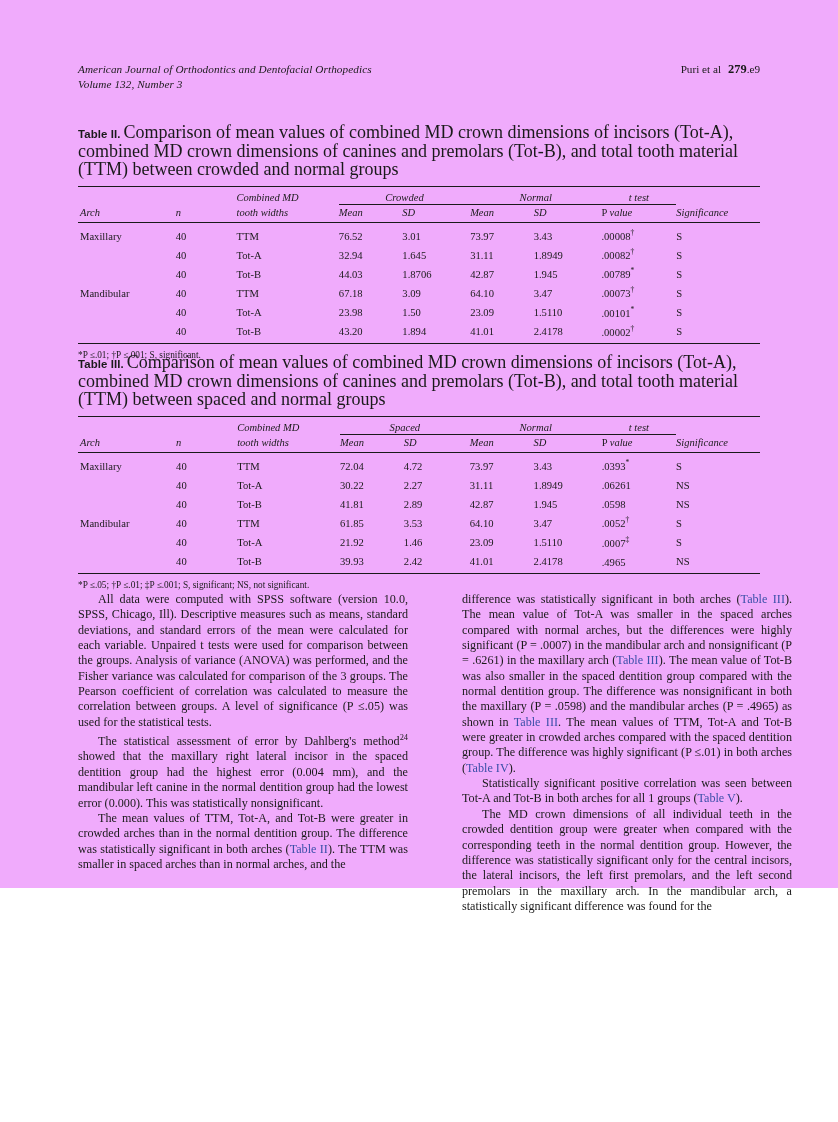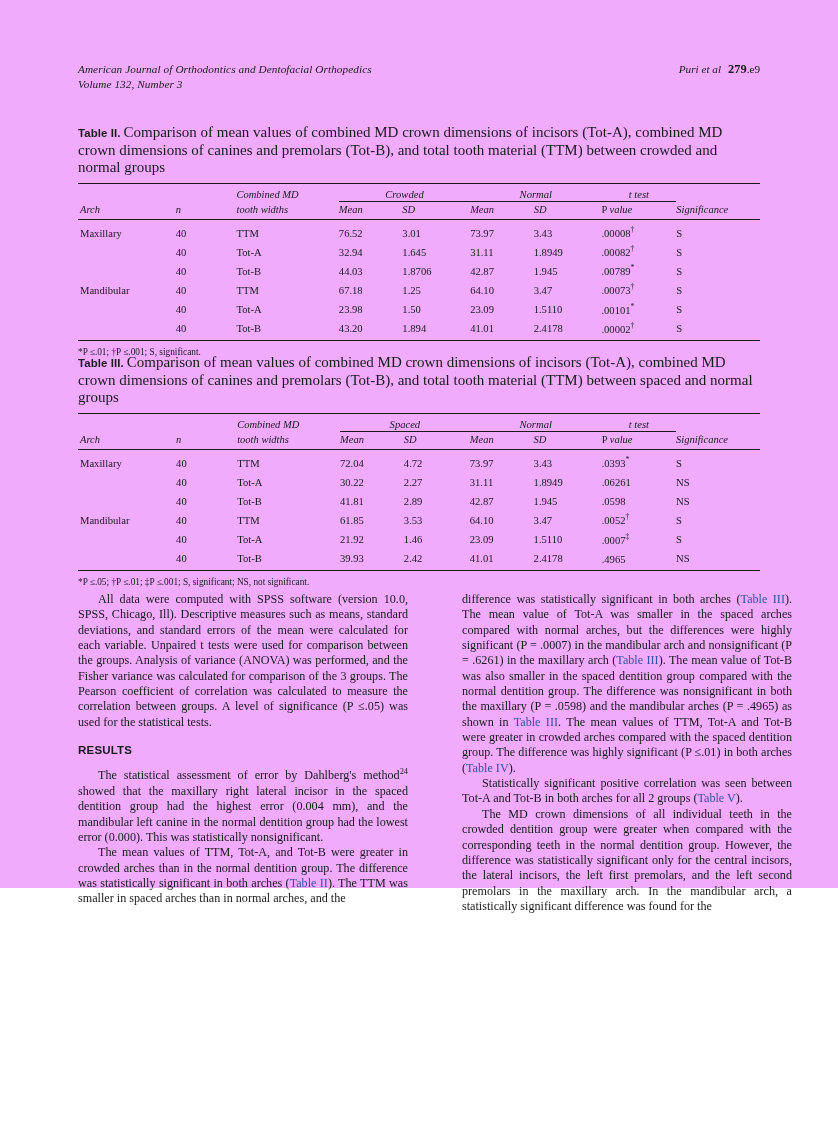--- a/index.html
+++ b/index.html
@@ -41,21 +41,20 @@
     letter-spacing: 0.1px;
   }
   .runhead-right {
     position: absolute;
     right: 0; top: 0;
     font-size: 11.2px;
     line-height: 15px;
     white-space: nowrap;
   }
   .runhead-right .authors {
-    font-style: italic;
     margin-top: 40px;
   }
   .runhead-right .pageno {
     font-weight: bold;
     font-style: normal;
     margin-left: 7px;
     font-size: 12.4px;
   }
   .runhead-right .pageno .suffix { font-weight: normal; font-size: 11.2px; }
 
@@ -69,21 +68,21 @@
     line-height: 16.5px;
     margin: 0 0 6px 0;
     text-align: left;
   }
   .tbl-caption .tbl-label {
     font-family: "Liberation Sans", sans-serif;
     font-weight: bold;
     font-size: 11.4px;
     letter-spacing: 0.1px;
   }
-  .tbl-caption .tbl-text { font-size: 15px; }
+  .tbl-caption .tbl-text { font-size: 18px; }
 
   table.data {
     border-collapse: collapse;
     width: 682px;
     font-size: 10.6px;
   }
   table.data th, table.data td {
     padding: 0;
     font-weight: normal;
     vertical-align: bottom;
@@ -238,21 +237,21 @@
           <td class="c-mean2">42.87</td>
           <td class="c-sd2">1.945</td>
           <td class="c-p"><span>.00789</span><sup class="dag">*</sup></td>
           <td class="c-sig">S</td>
         </tr>
         <tr class="datarow">
           <td class="c-arch">Mandibular</td>
           <td class="c-n">40</td>
           <td class="c-width">TTM</td>
           <td class="c-mean1">67.18</td>
-          <td class="c-sd1">1.25</td>
+          <td class="c-sd1">3.09</td>
           <td class="c-mean2">64.10</td>
           <td class="c-sd2">3.47</td>
           <td class="c-p"><span>.00073</span><sup class="dag">†</sup></td>
           <td class="c-sig">S</td>
         </tr>
         <tr class="datarow">
           <td class="c-arch"></td>
           <td class="c-n">40</td>
           <td class="c-width">Tot-A</td>
           <td class="c-mean1">23.98</td>
@@ -375,24 +374,23 @@
           <td class="c-p"><span>.4965</span><sup class="dag"></sup></td>
           <td class="c-sig">NS</td>
         </tr>
       </tbody>
     </table>
     <div class="tbl-foot">*P ≤.05; †P ≤.01; ‡P ≤.001; S, significant; NS, not significant.</div>
   </div>
 
   <div class="bodycol" id="col-left">
     <p>All data were computed with SPSS software (version 10.0, SPSS, Chicago, Ill). Descriptive measures such as means, standard deviations, and standard errors of the mean were calculated for each variable. Unpaired t tests were used for comparison between the groups. Analysis of variance (ANOVA) was performed, and the Fisher variance was calculated for comparison of the 3 groups. The Pearson coefficient of correlation was calculated to measure the correlation between groups. A level of significance (P ≤.05) was used for the statistical tests.</p>
-    <h2 class="section">RESULTS</h2>
     <p><span>The statistical assessment of error by Dahlberg's method</span><sup class="ref">24</sup><span> showed that the maxillary right lateral incisor in the spaced dentition group had the highest error (0.004 mm), and the mandibular left canine in the normal dentition group had the lowest error (0.000). This was statistically nonsignificant.</span></p>
     <p><span>The mean values of TTM, Tot-A, and Tot-B were greater in crowded arches than in the normal dentition group. The difference was statistically significant in both arches (</span><a class="xref" href="#">Table II</a><span>). The TTM was smaller in spaced arches than in normal arches, and the</span></p>
   </div>
 
   <div class="bodycol" id="col-right">
     <p class="noindent"><span>difference was statistically significant in both arches (</span><a class="xref" href="#">Table III</a><span>). The mean value of Tot-A was smaller in the spaced arches compared with normal arches, but the differences were highly significant (P = .0007) in the mandibular arch and nonsignificant (P = .6261) in the maxillary arch (</span><a class="xref" href="#">Table III</a><span>). The mean value of Tot-B was also smaller in the spaced dentition group compared with the normal dentition group. The difference was nonsignificant in both the maxillary (P = .0598) and the mandibular arches (P = .4965) as shown in </span><a class="xref" href="#">Table III</a><span>. The mean values of TTM, Tot-A and Tot-B were greater in crowded arches compared with the spaced dentition group. The difference was highly significant (P ≤.01) in both arches (</span><a class="xref" href="#">Table IV</a><span>).</span></p>
-    <p><span>Statistically significant positive correlation was seen between Tot-A and Tot-B in both arches for all 2 groups (</span><a class="xref" href="#">Table V</a><span>).</span></p>
+    <p><span>Statistically significant positive correlation was seen between Tot-A and Tot-B in both arches for all 1 groups (</span><a class="xref" href="#">Table V</a><span>).</span></p>
     <p>The MD crown dimensions of all individual teeth in the crowded dentition group were greater when compared with the corresponding teeth in the normal dentition group. However, the difference was statistically significant only for the central incisors, the lateral incisors, the left first premolars, and the left second premolars in the maxillary arch. In the mandibular arch, a statistically significant difference was found for the</p>
   </div>
 
 </div>
 
 </body></html>

